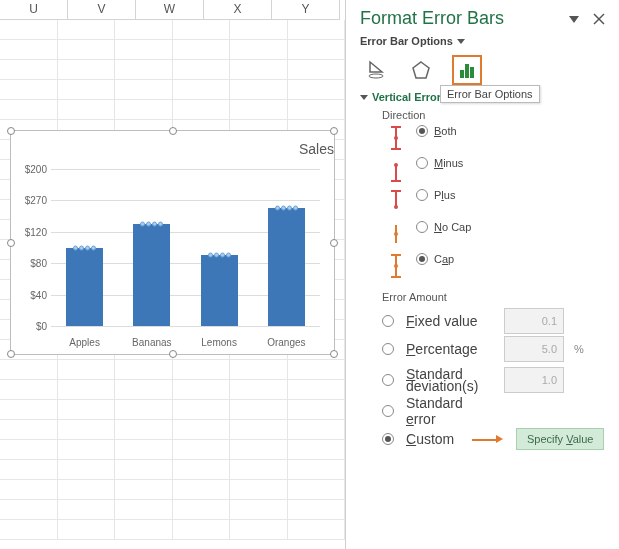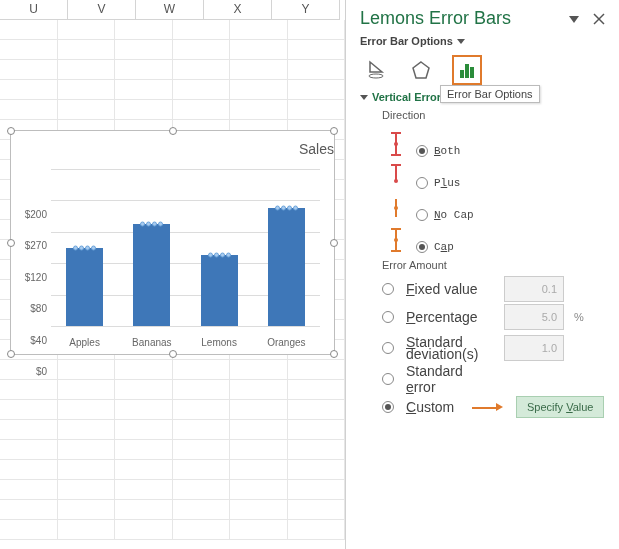--- a/index.html
+++ b/index.html
@@ -71,21 +71,20 @@
     position: absolute; left: 0; right: 0;
     border-top: 1px solid #dcdcdc;
   }
   .y-tick {
     position: absolute;
     left: -34px; width: 30px;
     text-align: right;
     font-size: 10px;
     color: #666;
     transform: translateY(-50%);
-    margin-top: 45px;
   }
   .bar-group {
     position: absolute; bottom: 0;
     display: flex; flex-direction: column; align-items: center;
   }
   .bar {
     background: #3e77b8;
     width: 100%;
   }
   .dots {
@@ -160,23 +159,22 @@
     color:#217346; font-size:11px; font-weight:bold;
     display:flex; align-items:center; gap:4px;
     margin: 6px 0 6px 0;
   }
   .tri-down-small{
     width:0;height:0;border-left:4px solid transparent;border-right:4px solid transparent;border-top:5px solid #555;
   }
   .opts { margin-left: 22px; }
   .opt-label { font-size:11px; color:#555; margin: 6px 0 4px 0; }
   .radio-row {
-    display:flex; align-items:flex-end; gap:6px;
+    display:flex; align-items:flex-start; gap:6px;
     height: 32px;
-    font-family: Liberation Mono, monospace;
   }
   .radio-icon {
     width:28px; display:flex; justify-content:center;
   }
   .radio {
     width:12px;height:12px;border-radius:50%;border:1px solid #888;background:#fff;display:inline-block;position:relative;
   }
   .radio.checked::after{
     content:"";position:absolute;left:2px;top:2px;width:6px;height:6px;background:#555;border-radius:50%;
   }
@@ -507,21 +505,21 @@
     <div class="handle" style="left:-4px;top:50%;margin-top:-4px"></div>
     <div class="handle" style="right:-4px;top:50%;margin-top:-4px"></div>
     <div class="handle" style="left:-4px;bottom:-4px"></div>
     <div class="handle" style="left:50%;bottom:-4px;margin-left:-4px"></div>
     <div class="handle" style="right:-4px;bottom:-4px"></div>
   </div>
 </div>
 
 <div class="pane">
   <div class="pane-header">
-    <div class="pane-title">Lemons Error Bars</div>
+    <div class="pane-title">Format Error Bars</div>
     <div class="pane-controls">
       <span class="ic-btn">
         <svg width="10" height="10">
             <polygon points="0,2 10,2 5,9" fill="#555"></polygon>
           </svg>
       </span>
       <span class="ic-btn">
         <svg width="12" height="12">
             <line x1="1" y1="1" x2="11" y2="11" stroke="#555" stroke-width="1.5"></line>
             <line x1="11" y1="1" x2="1" y2="11" stroke="#555" stroke-width="1.5"></line>
@@ -571,20 +569,31 @@
             <line x1="7" y1="2" x2="7" y2="24" stroke="#d94a4a" stroke-width="2"></line>
             <line x1="2" y1="2" x2="12" y2="2" stroke="#d94a4a" stroke-width="2"></line>
             <line x1="2" y1="24" x2="12" y2="24" stroke="#d94a4a" stroke-width="2"></line>
             <circle cx="7" cy="13" r="2" fill="#d94a4a"></circle>
           </svg>
       </span>
       <span class="radio checked"></span>
       <span class="radio-text"><u>B</u><span>oth</span></span>
     </div>
 
+    <div class="radio-row">
+      <span class="radio-icon">
+        <svg width="14" height="26">
+            <line x1="7" y1="8" x2="7" y2="24" stroke="#d94a4a" stroke-width="2"></line>
+            <line x1="2" y1="24" x2="12" y2="24" stroke="#d94a4a" stroke-width="2"></line>
+            <circle cx="7" cy="8" r="2" fill="#d94a4a"></circle>
+          </svg>
+      </span>
+      <span class="radio"></span>
+      <span class="radio-text"><u>M</u>inus</span>
+    </div>
 
     <div class="radio-row">
       <span class="radio-icon">
         <svg width="14" height="26">
             <line x1="7" y1="2" x2="7" y2="18" stroke="#d94a4a" stroke-width="2"></line>
             <line x1="2" y1="2" x2="12" y2="2" stroke="#d94a4a" stroke-width="2"></line>
             <circle cx="7" cy="18" r="2" fill="#d94a4a"></circle>
           </svg>
       </span>
       <span class="radio"></span>

